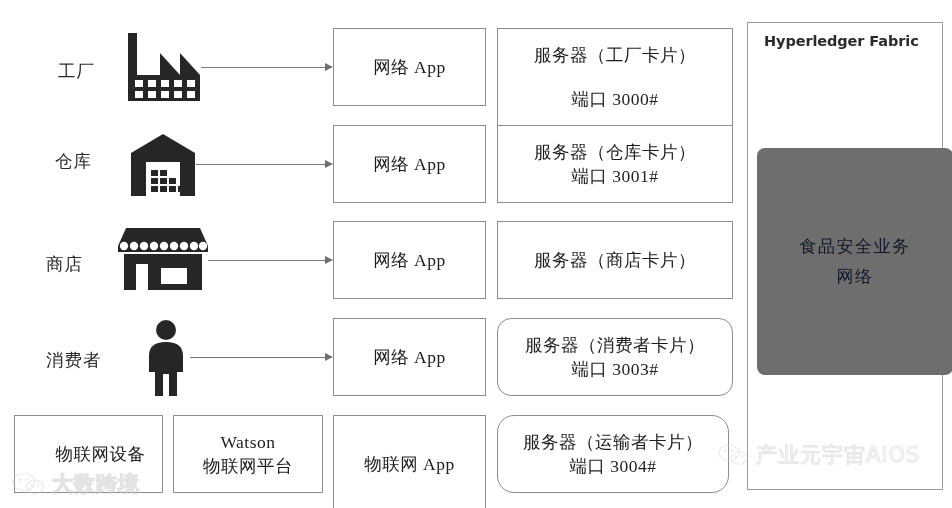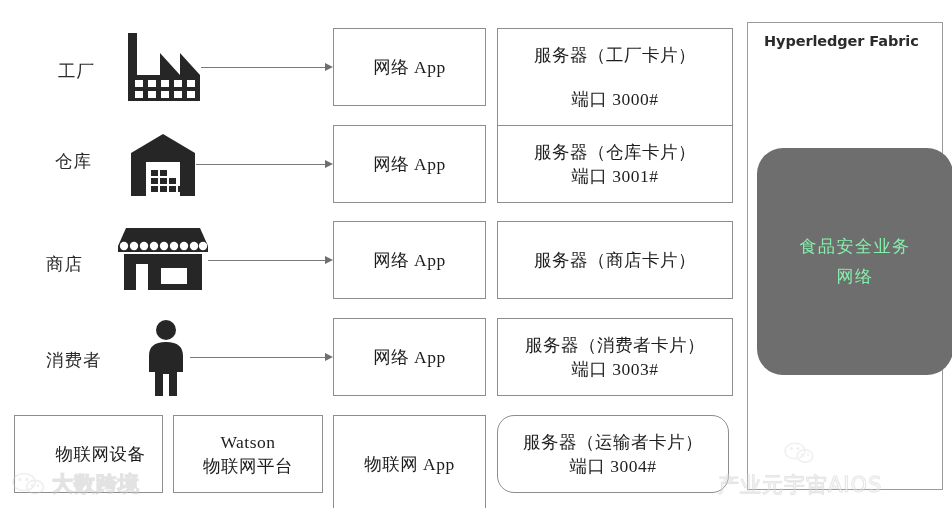--- a/index.html
+++ b/index.html
@@ -81,27 +81,27 @@
     top: 10px;
     font-family: "DejaVu Sans", "Liberation Sans", sans-serif;
     font-weight: 700;
     font-size: 14.5px;
     letter-spacing: -0.1px;
     color: #2b2b2b;
   }
   .hl-network {
     position: absolute;
     background: #6e6e6e;
-    border-radius: 26px;
+    border-radius: 8px;
     display: flex;
     flex-direction: column;
     align-items: center;
     justify-content: center;
     text-align: center;
-    color: #86efac;
+    color: #0f172a;
     font-size: 17px;
     line-height: 1.75;
     letter-spacing: 1.5px;
   }
 
   
   .wm {
     position: absolute;
     display: flex;
     align-items: center;
@@ -243,21 +243,21 @@
     <span>服务器（工厂卡片）</span>
     <span class="l2">端口 3000#</span>
   </div>
   <div class="abs flowbox" style="left:497px; top:125px; width:236px; height:78px;">
     <span>服务器（仓库卡片）</span>
     <span class="l2">端口 3001#</span>
   </div>
   <div class="abs flowbox" style="left:497px; top:221px; width:236px; height:78px;">
     <span>服务器（商店卡片）</span>
   </div>
-  <div class="abs flowbox" style="left:497px; top:318px; width:236px; height:78px;">
+  <div class="abs flowbox" style="left:497px; top:318px; width:236px; height:78px;border-radius:14px;">
     <span>服务器（消费者卡片）</span>
     <span class="l2">端口 3003#</span>
   </div>
   <div class="abs flowbox" style="left:497px; top:415px; width:232px; height:78px;border-radius:17px;">
     <span>服务器（运输者卡片）</span>
     <span class="l2">端口 3004#</span>
   </div>
 
   <div class="abs flowbox" style="left:14px; top:415px; width:149px; height:78px;padding-left:24px;">
     <span>物联网设备</span>
@@ -283,21 +283,21 @@
       <ellipse cx="12" cy="10" rx="11" ry="8.5" fill="none" stroke="#d2d2d2" stroke-width="1.6"></ellipse>
       <circle cx="8" cy="7.5" r="1.6" fill="#d2d2d2"></circle>
       <circle cx="15" cy="7.5" r="1.6" fill="#d2d2d2"></circle>
       <ellipse cx="23" cy="15" rx="8.5" ry="6.6" fill="none" stroke="#d2d2d2" stroke-width="1.6"></ellipse>
       <circle cx="20" cy="13.5" r="1.3" fill="#d2d2d2"></circle>
       <circle cx="26" cy="13.5" r="1.3" fill="#d2d2d2"></circle>
     </svg>
     <span class="wm-text">大数跨境</span>
   </div>
 
-  <div class="wm" style="left:718px; top:441px;flex-direction:column;">
+  <div class="wm" style="left:718px; top:441px;">
     <svg class="wm-icon" width="32" height="24" viewBox="0 0 32 24">
       <ellipse cx="11" cy="10" rx="10" ry="7.8" fill="none" stroke="#d6d6d6" stroke-width="1.5"></ellipse>
       <circle cx="7.5" cy="7.5" r="1.5" fill="#d6d6d6"></circle>
       <circle cx="14" cy="7.5" r="1.5" fill="#d6d6d6"></circle>
       <ellipse cx="21" cy="15" rx="8" ry="6.2" fill="none" stroke="#d6d6d6" stroke-width="1.5"></ellipse>
       <circle cx="18" cy="13.5" r="1.2" fill="#d6d6d6"></circle>
       <circle cx="24" cy="13.5" r="1.2" fill="#d6d6d6"></circle>
     </svg>
     <span class="wm-text light">产业元宇宙AIOS</span>
   </div>

